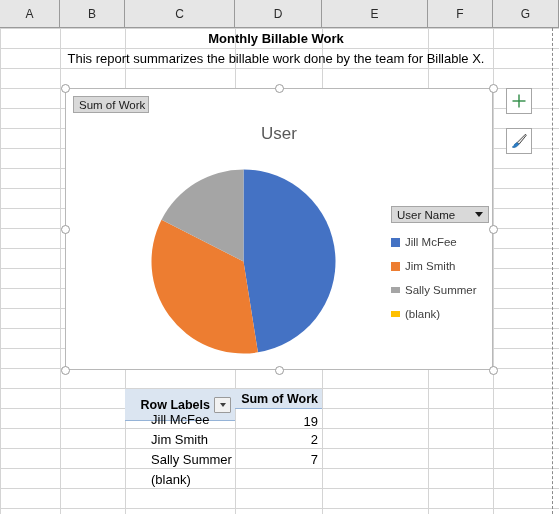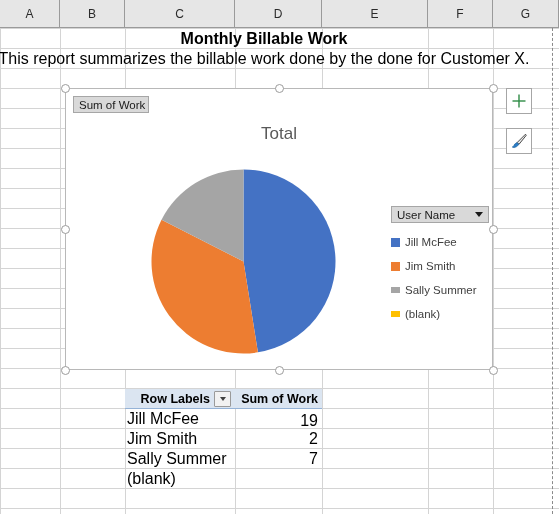--- a/index.html
+++ b/index.html
@@ -46,23 +46,24 @@
   .pagebreak {
     position: absolute; top: 28px; height: 486px;
     width: 0;
     border-left: 1px dashed #8a8a8a;
   }
 
   
   .cell {
     position: absolute;
     display: flex; align-items: center;
-    font-size: 16px; color: #000;
+    font-size: 13px; color: #000;
     white-space: nowrap;
     box-sizing: border-box;
+    padding-left: 24px;
   }
   .cell.center { justify-content: center; }
   .cell.right  { justify-content: flex-end; }
   .cell.bold   { font-weight: bold; }
 
   
   .pivot-head {
     position: absolute;
     background: #dbe5f1;
     border-bottom: 1.5px solid #95b3d7;
@@ -200,23 +201,23 @@
       <div class="colhead" style="left: 235px; width: 87px;">D</div>
       <div class="colhead" style="left: 322px; width: 106px;">E</div>
       <div class="colhead" style="left: 428px; width: 65px;">F</div>
       <div class="colhead" style="left: 493px; width: 66px;">G</div>
     </div>
 
   <div class="pagebreak" style="left:552px;"></div>
 
   <div class="cell center bold" style="left:0px; top:29px; width:528px; height:19px;">Monthly Billable Work</div>
 
-  <div class="cell center" style="left:0px; top:49px; width:528px; height:19px;">This report summarizes the billable work done by the done for Customer X.</div>
-
-  <div class="pivot-head" style="left:125px; top:389px; width:110px; height:20px;">
+  <div class="cell center" style="left:0px; top:49px; width:528px; height:19px;">This report summarizes the billable work done by the team for Billable X.</div>
+
+  <div class="pivot-head" style="left:125px; top:389px; width:110px; height:32px;">
     <span class="pivot-head-label" style="margin-left:auto;">Row Labels</span>
     <span class="filter-btn">
       <span class="caret"></span>
     </span>
   </div>
   <div class="pivot-head" style="left:235px; top:389px; width:87px; height:20px; justify-content:flex-end; padding-right:4px;">Sum of Work</div>
 
   <div id="pivot-rows">
       <div class="cell" style="left: 127px; top: 409px; width: 108px; height: 20px;">Jill McFee</div>
       <div class="cell right" style="left: 235px; top: 409px; width: 83px; height: 24px;">19</div>
@@ -225,21 +226,21 @@
       <div class="cell" style="left: 127px; top: 449px; width: 108px; height: 20px;">Sally Summer</div>
       <div class="cell right" style="left: 235px; top: 449px; width: 83px; height: 20px;">7</div>
       <div class="cell" style="left: 127px; top: 469px; width: 108px; height: 20px;">(blank)</div>
       <div class="cell right" style="left: 235px; top: 469px; width: 83px; height: 20px;"></div>
     </div>
 
   <div class="chart" style="left:65px; top:88px; width:428px; height:282px;">
 
     <div class="field-btn" style="left:7px; top:7px; width:76px; height:17px;">Sum of Work</div>
 
-    <div class="chart-title" style="left:0px; top:35px;">Total</div>
+    <div class="chart-title" style="left:0px; top:35px;">User</div>
 
     <div class="pie-wrap" style="left:85px; top:80px; width:185px; height:185px;">
       <svg width="185" height="185" viewBox="0 0 185 185">
         <g id="pie-slices">
             <path d="M 92.5 92.5 L 92.5 0.5 A 92 92 0 0 1 106.89197078370124 183.36732733475267 Z" fill="#4472C4"></path>
             <path d="M 92.5 92.5 L 106.89197078370124 183.36732733475267 A 92 92 0 0 1 10.52739977467013 50.73287402396174 Z" fill="#ED7D31"></path>
             <path d="M 92.5 92.5 L 10.52739977467013 50.73287402396174 A 92 92 0 0 1 92.49999999999999 0.5 Z" fill="#A5A5A5"></path>
           </g>
       </svg>
     </div>

